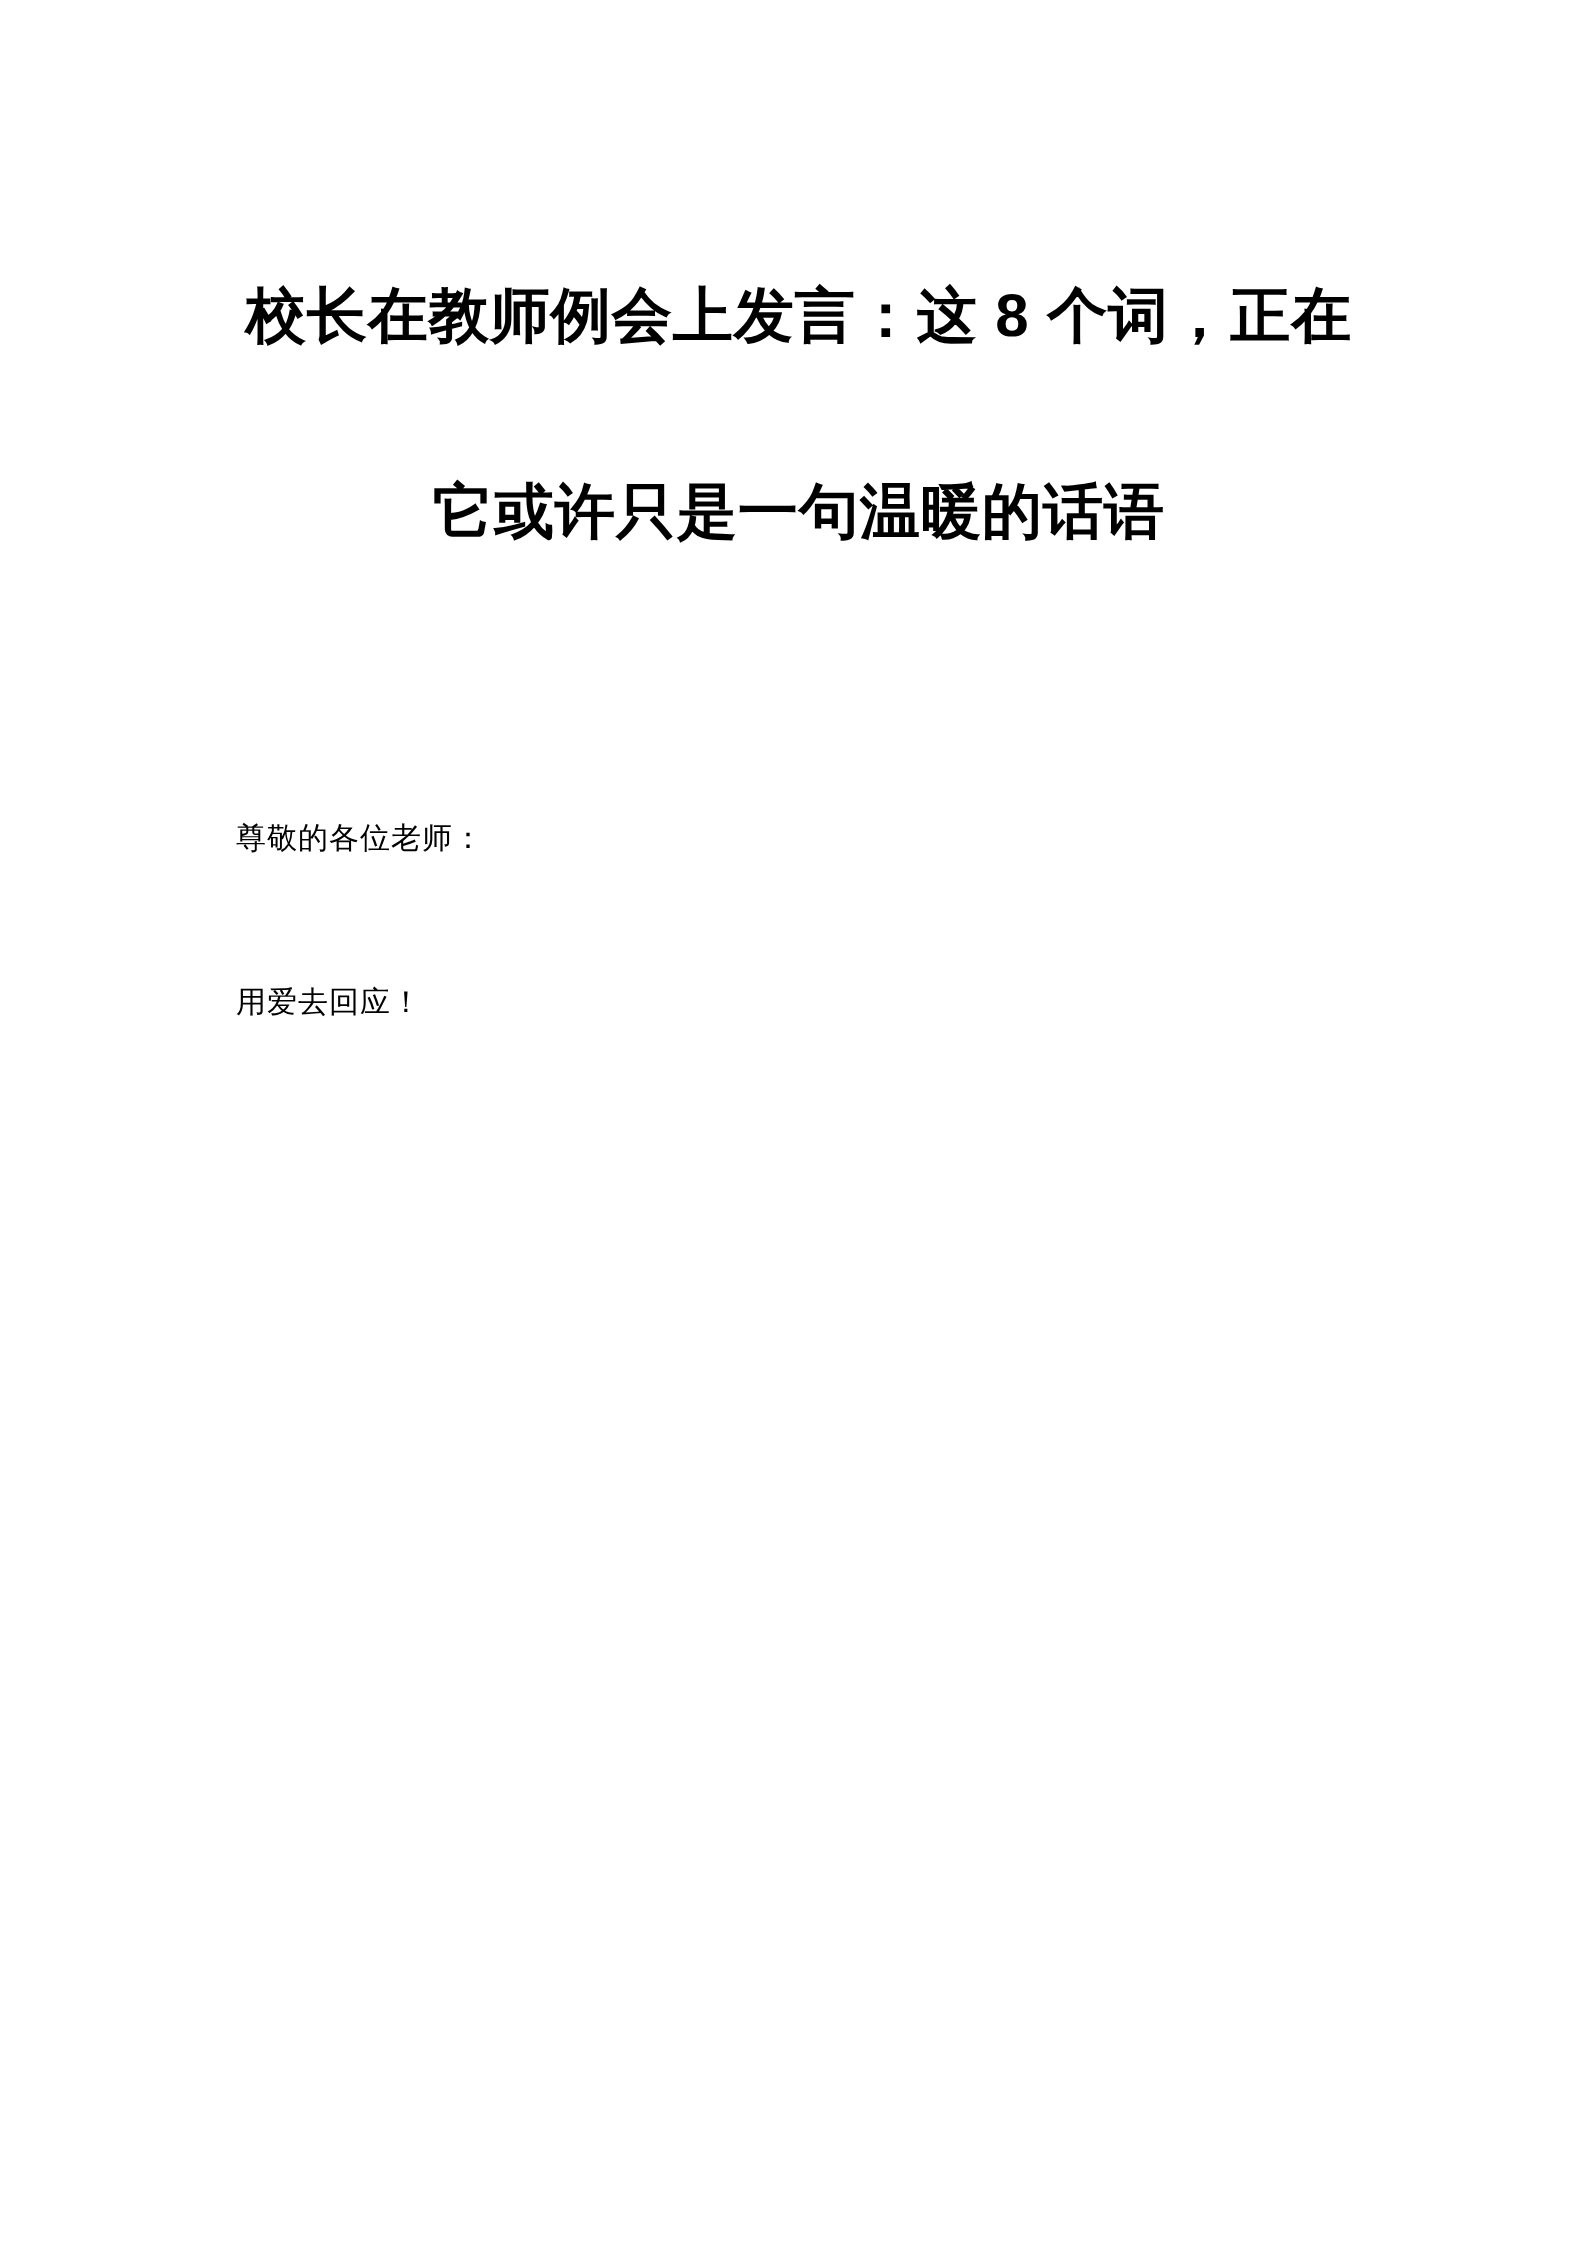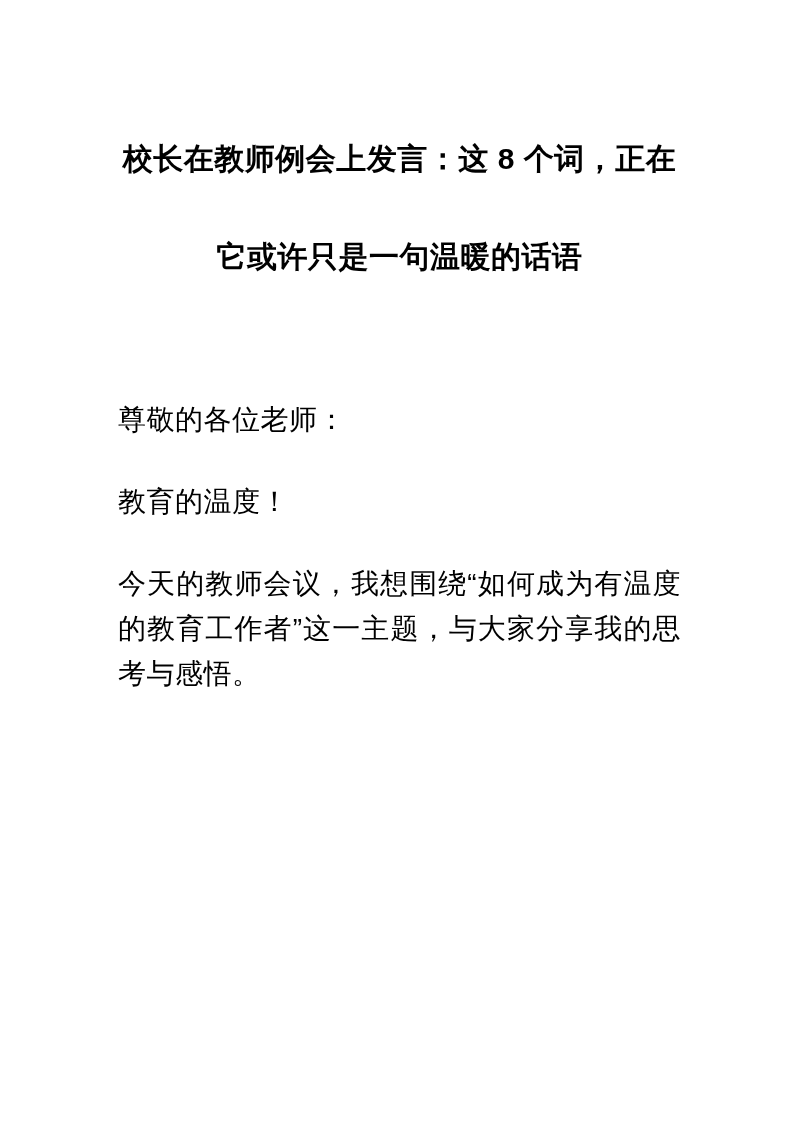--- a/index.html
+++ b/index.html
@@ -26,37 +26,36 @@
     line-height: 98px;
     text-align: center;
     letter-spacing: 0.5px;
   }
   .title-line {
     display: block;
     white-space: nowrap;
   }
   .doc-paragraph {
     margin: 0 0 37px 0;
-    font-size: 28px;
+    font-size: 15px;
     line-height: 45px;
     text-align: justify;
     text-justify: inter-ideograph;
     letter-spacing: 0.5px;
   }
 </style>
 </head>
 <body>
 
 <div class="page">
 
   <h1 class="doc-title">
     <span class="title-line">校长在教师例会上发言：这 8 个词，正在</span>
     <span class="title-line">它或许只是一句温暖的话语</span>
   </h1>
 
   <p class="doc-paragraph">尊敬的各位老师：</p>
 
-  <p class="doc-paragraph">教育的温度！</p>
+  <p class="doc-paragraph">用爱去回应！</p>
 
-  <p class="doc-paragraph">今天的教师会议，我想围绕“如何成为有温度的教育工作者”这一主题，与大家分享我的思考与感悟。</p>
 
 
 </div>
 
 </body></html>

